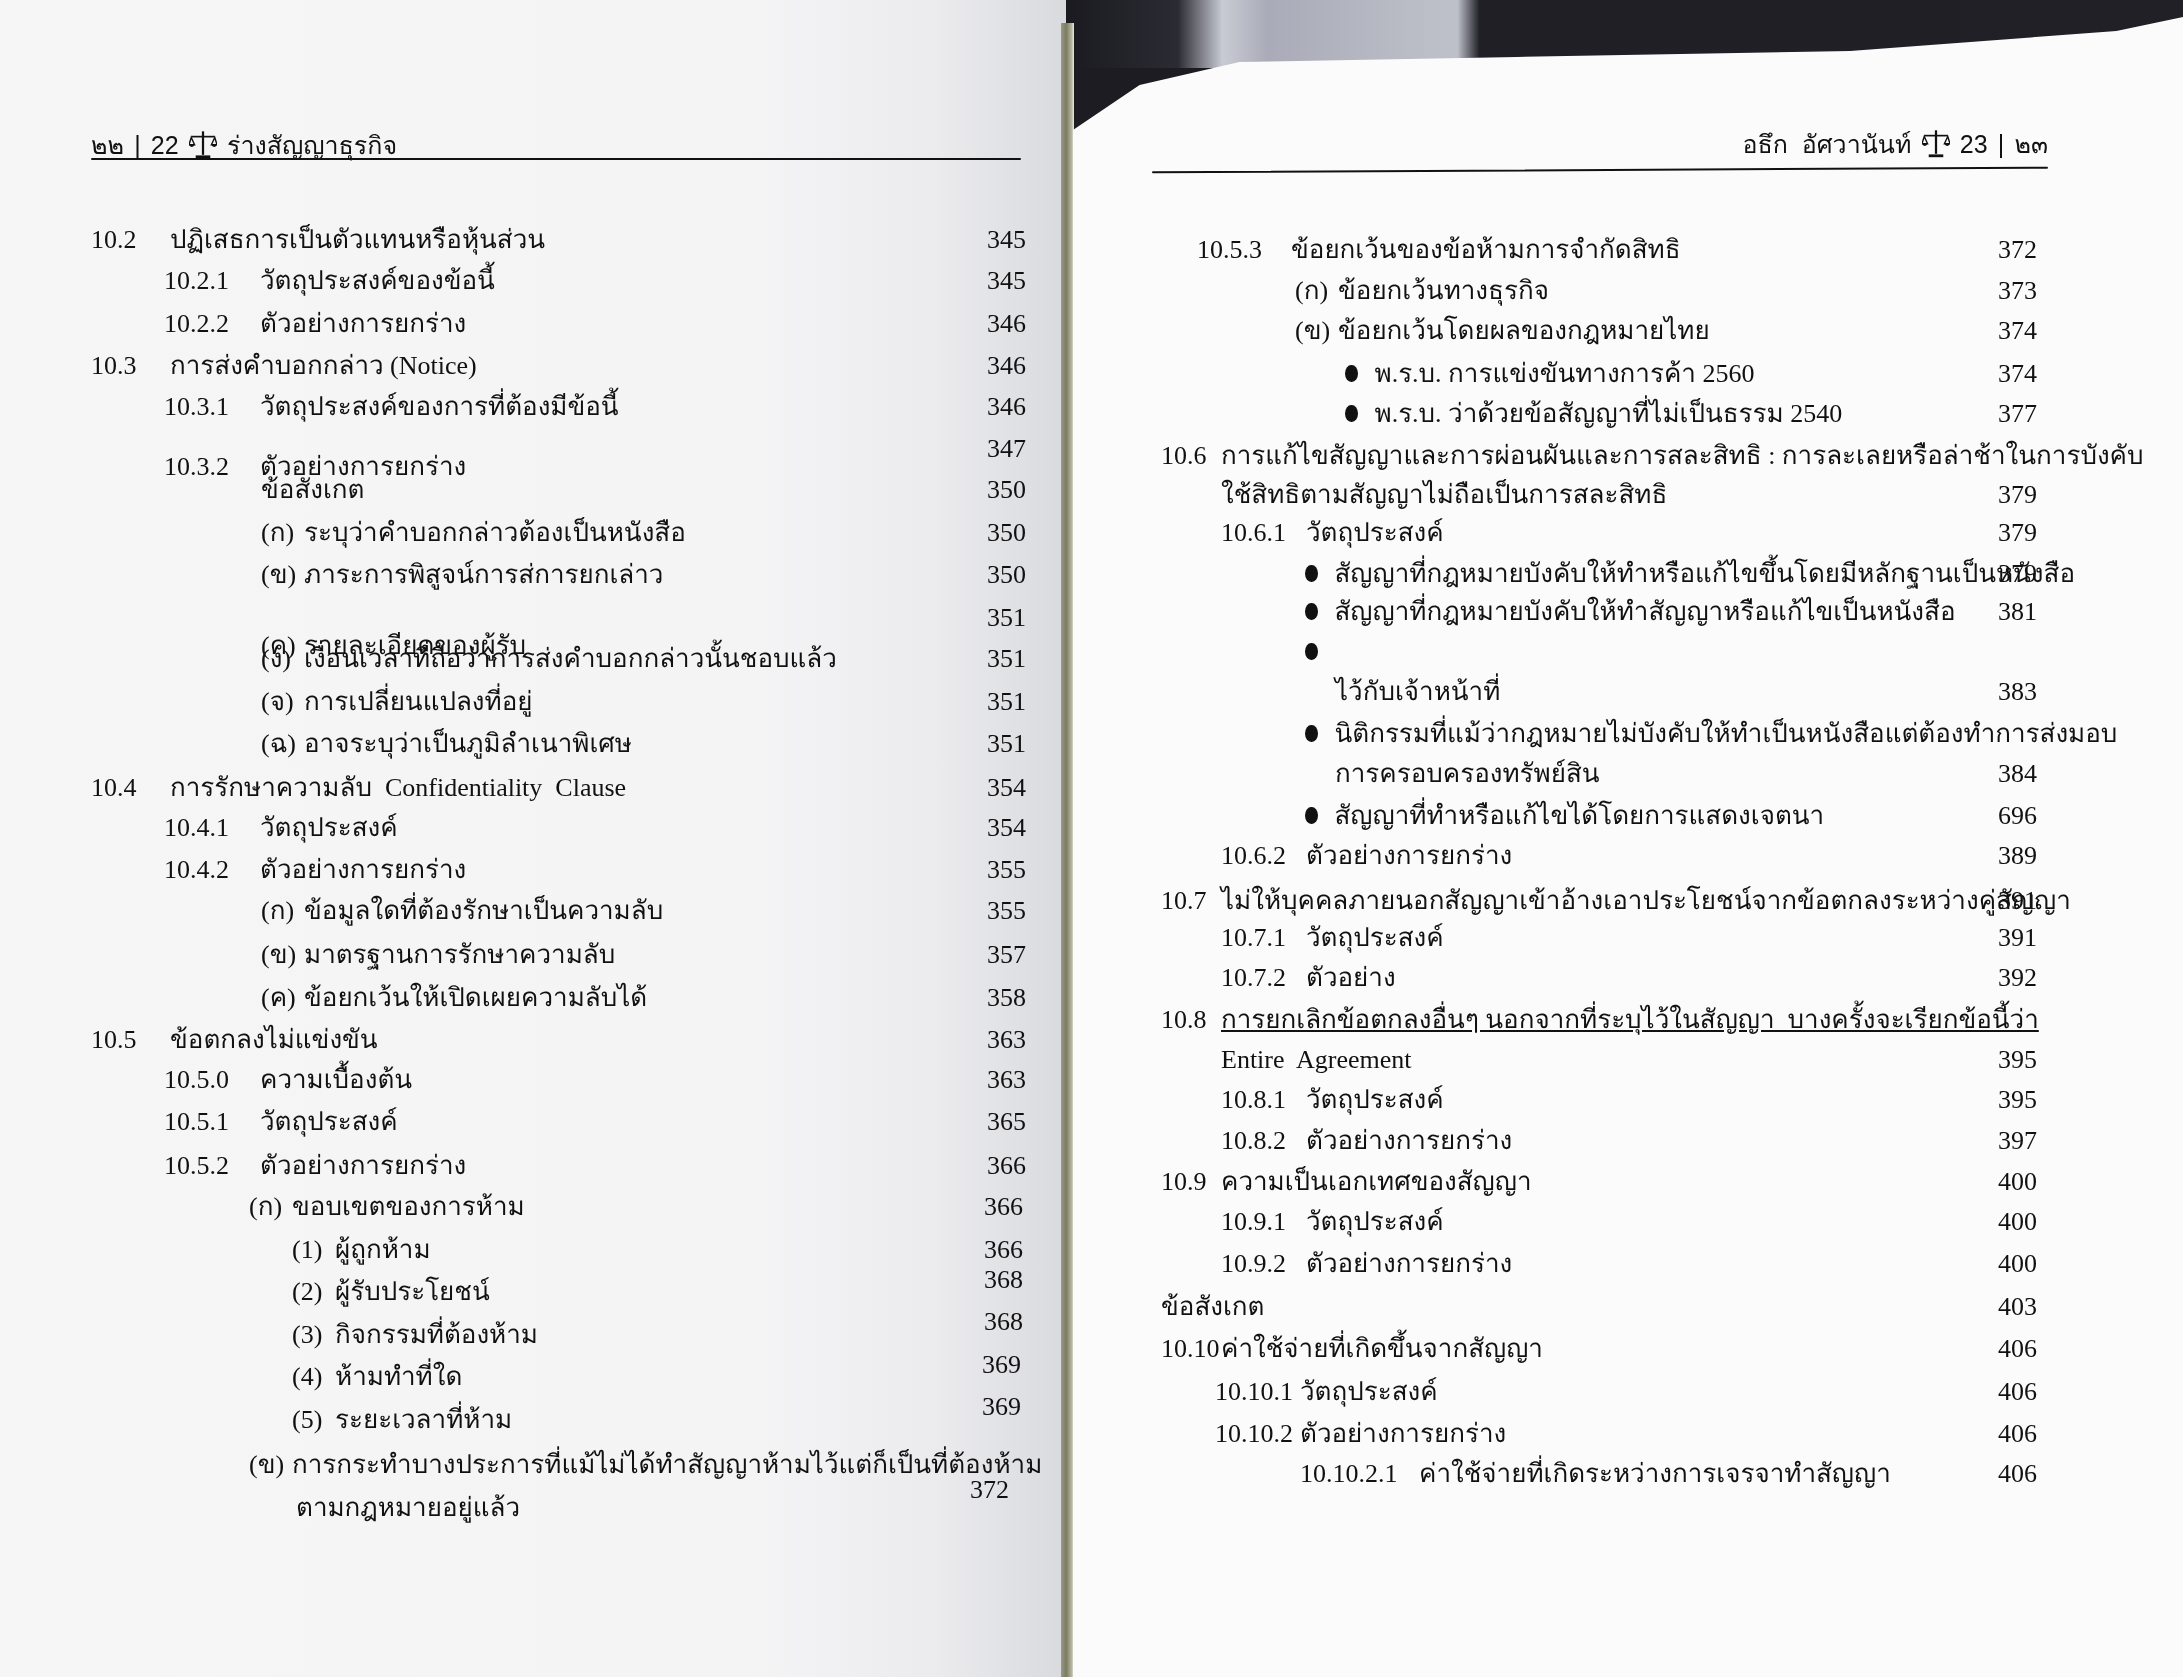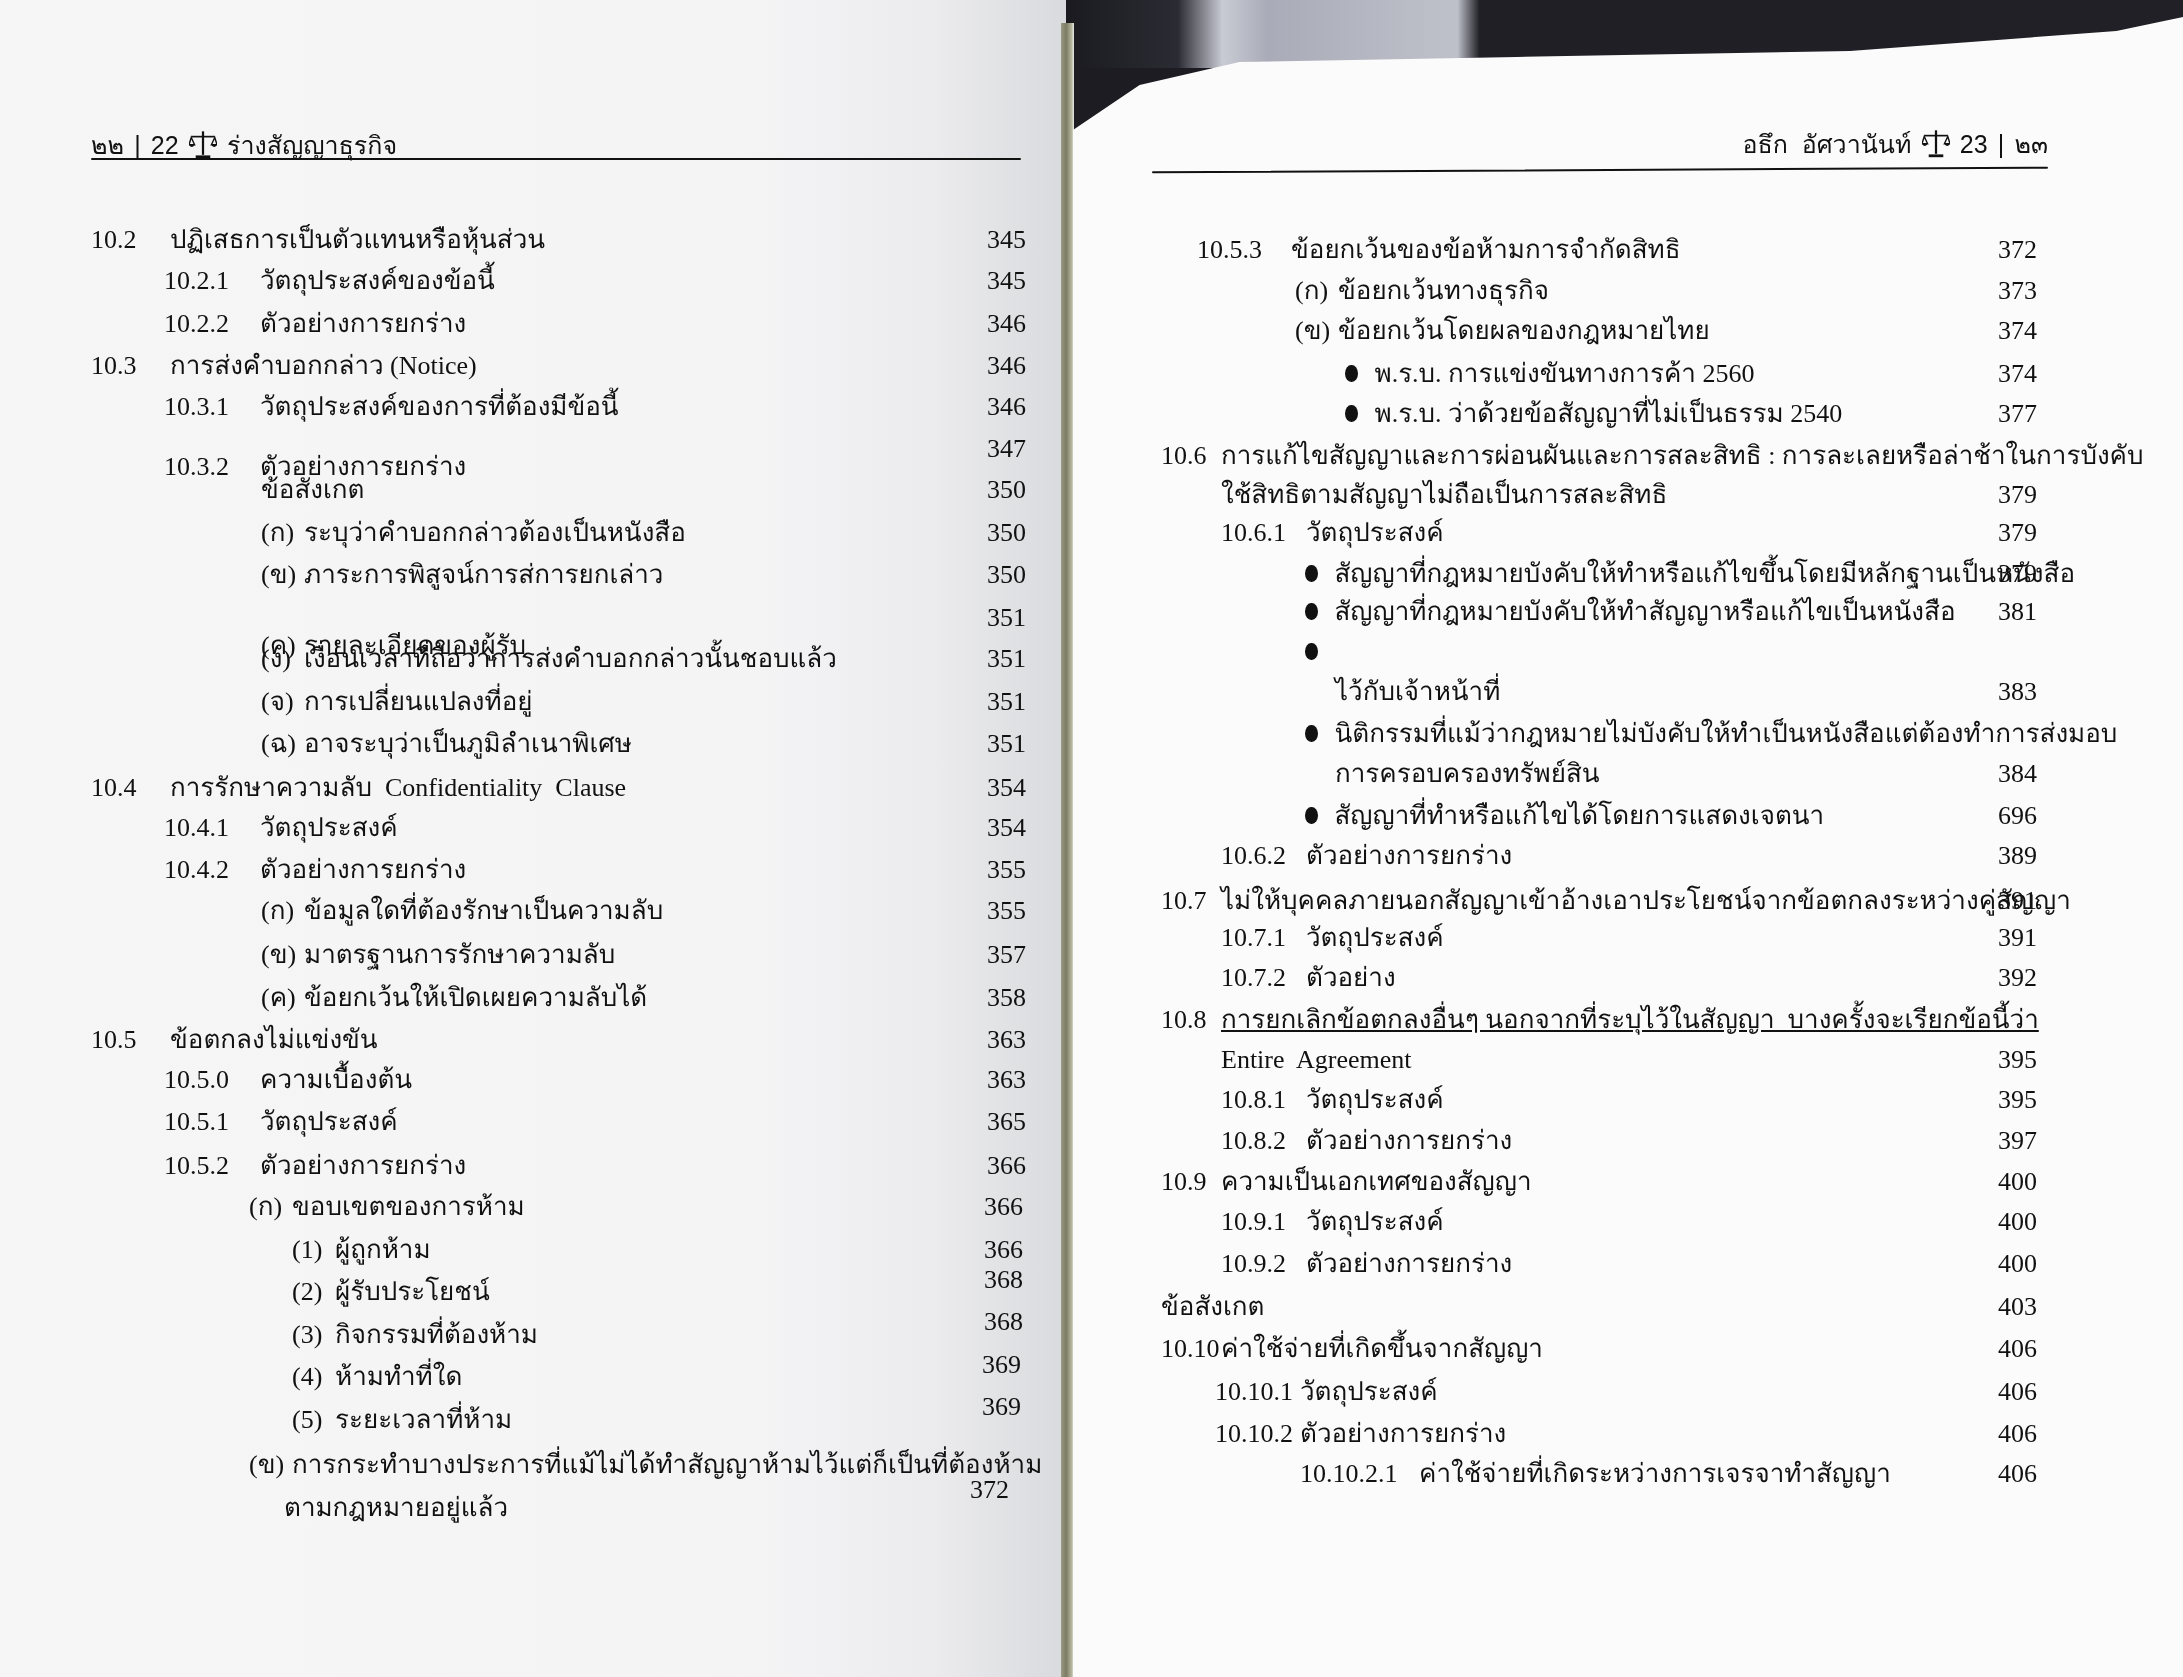--- a/index.html
+++ b/index.html
@@ -148,21 +148,21 @@
     <div class="row" style="left:292px; top:1319px;"><span class="num" style="width:43px">(3)</span><span>กิจกรรมที่ต้องห้าม</span></div>
     <div class="pg" style="left:932px; top:1306px;">368</div>
 
     <div class="row" style="left:292px; top:1361px;"><span class="num" style="width:43px">(4)</span><span>ห้ามทำที่ใด</span></div>
     <div class="pg" style="left:930px; top:1349px;">369</div>
 
     <div class="row" style="left:292px; top:1404px;"><span class="num" style="width:43px">(5)</span><span>ระยะเวลาที่ห้าม</span></div>
     <div class="pg" style="left:930px; top:1391px;">369</div>
 
     <div class="row" style="left:249px; top:1449px;"><span class="num" style="width:43px">(ข)</span><span>การกระทำบางประการที่แม้ไม่ได้ทำสัญญาห้ามไว้แต่ก็เป็นที่ต้องห้าม</span></div>
-    <div class="row" style="left:284px; top:1492px;"><span>ตามกฎหมายอยู่แล้ว</span></div>
+    <div class="row" style="left:296px; top:1492px;"><span>ตามกฎหมายอยู่แล้ว</span></div>
     <div class="pg" style="left:918px; top:1474px;">372</div>
   </div>
 </div>
 
 <div class="gutter"></div>
 
 <div class="page page-right">
   <div class="hdr" style="right:135px; top:124px;">
     <span style="white-space:pre">อธึก  อัศวานันท์</span>
     <svg class="scale-icon" viewBox="0 0 50 52">

